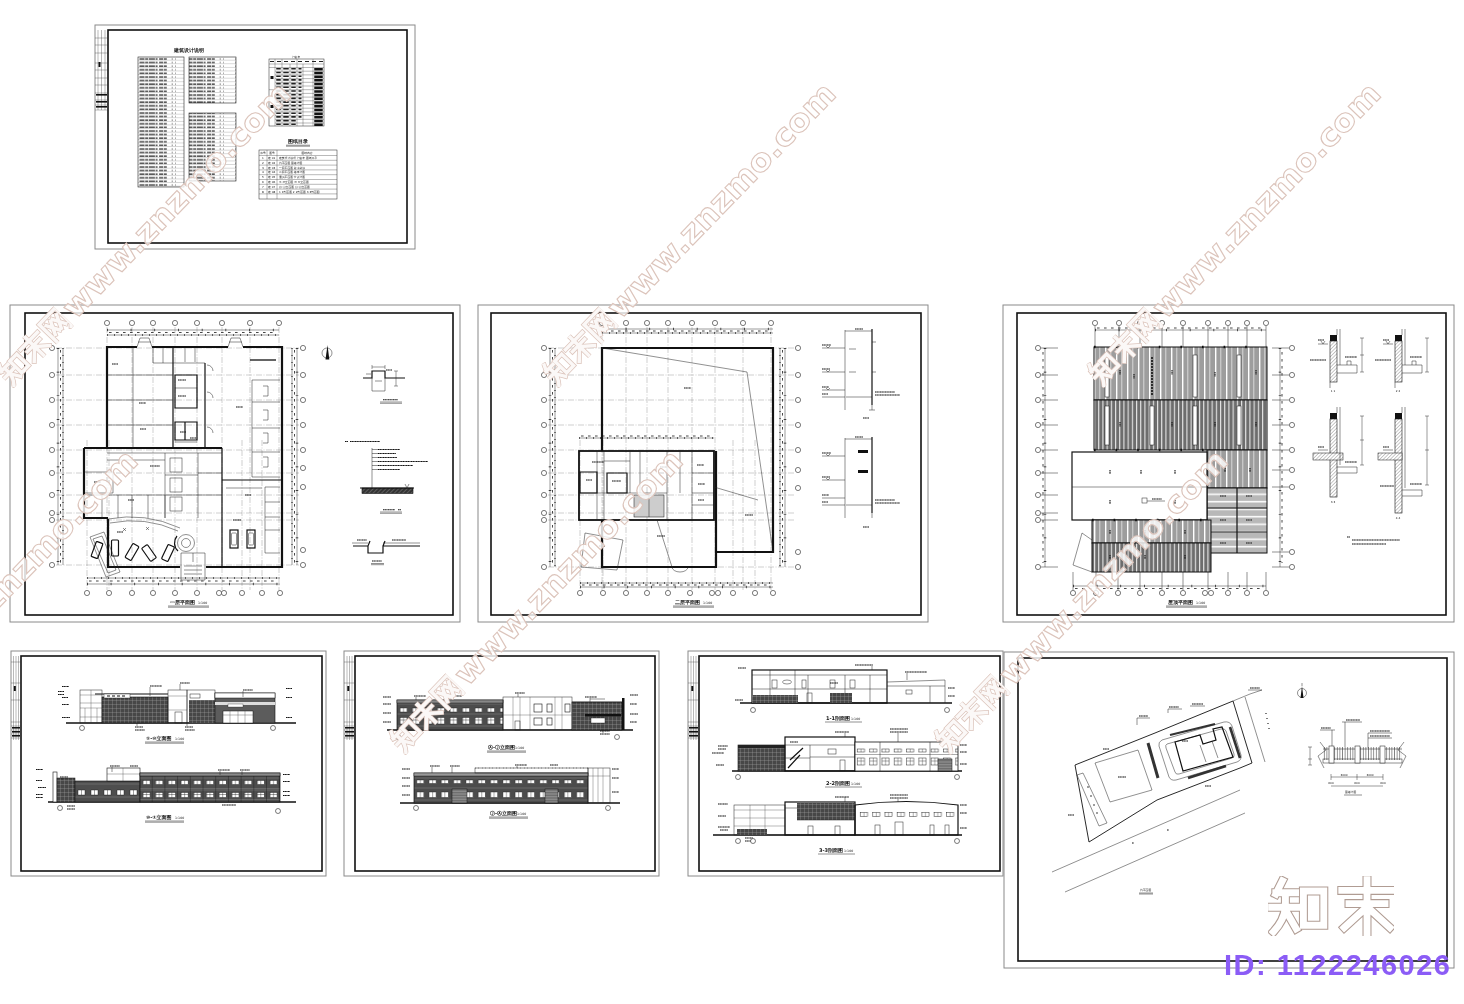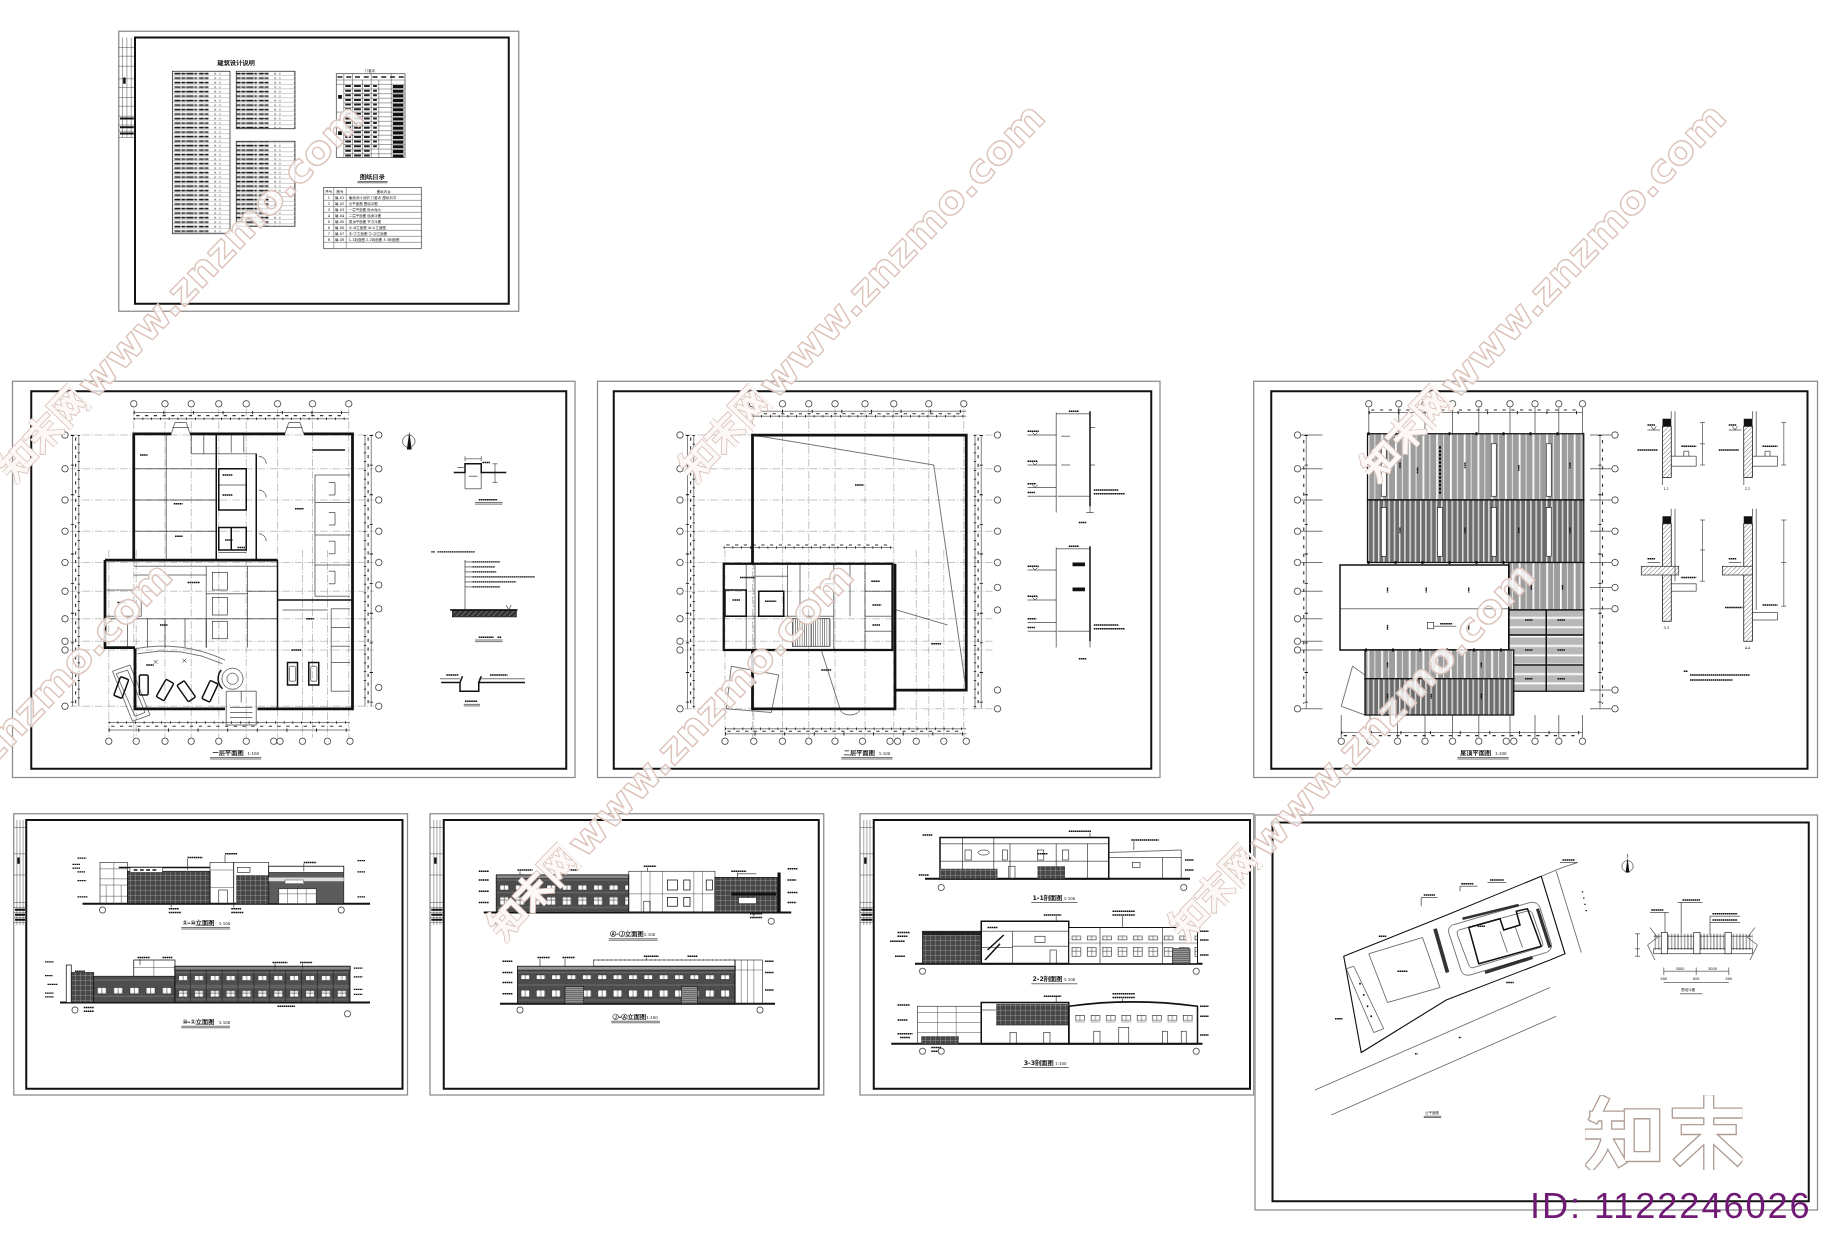--- a/index.html
+++ b/index.html
@@ -15,21 +15,21 @@
 .db{stroke:#333;stroke-width:0.9;fill:none;stroke-dasharray:2.6 4.4}
 .lb{stroke:#111;stroke-width:1.1;fill:none;stroke-dasharray:1.3 0.35}
 .w{stroke:#111;stroke-width:2.2;fill:none}
 .wm{stroke:#111;stroke-width:1.2;fill:none}
 .t{stroke:#222;stroke-width:0.5;fill:none}
 .tt{stroke:#333;stroke-width:0.35;fill:none}
 .lbl{font-family:"DejaVu Sans",sans-serif;font-size:5px;font-weight:bold;fill:#111}
 .sc{font-family:"DejaVu Sans",sans-serif;font-size:3.2px;fill:#111}
 .cell{font-family:"DejaVu Sans",sans-serif;font-size:2.8px;fill:#111}
 .wmark-url{font-family:"DejaVu Sans",sans-serif;font-weight:bold;font-size:31px;fill:#fff;fill-opacity:.82;stroke:#dcc4bb;stroke-width:1.1}
-#id-label{position:absolute;left:1224px;top:951px;font-family:"Liberation Sans",sans-serif;font-weight:normal;font-size:29px;line-height:29px;letter-spacing:1.5px;color:#701a75;white-space:nowrap}
+#id-label{position:absolute;left:1224px;top:951px;font-family:"Liberation Sans",sans-serif;font-weight:bold;font-size:29px;line-height:29px;letter-spacing:1.5px;color:#8b5cf6;white-space:nowrap}
 </style>
 </head>
 <body>
 
 <svg id="canvas" width="1464" height="1004" viewBox="0 0 1464 1004" xmlns="http://www.w3.org/2000/svg">
 <defs>
   <pattern id="pNotes" x="138" y="57" width="48" height="3.6" patternUnits="userSpaceOnUse">
     <rect width="48" height="3.6" fill="#fff"></rect>
     <line x1="0" y1="3.5" x2="48" y2="3.5" stroke="#444" stroke-width="0.35"></line>
     <line x1="1.5" y1="1.9" x2="38" y2="1.9" stroke="#1a1a1a" stroke-width="1.3" stroke-dasharray="5 0.7 3 0.7 6 0.7 2 1.5 4 0.7 3"></line>

